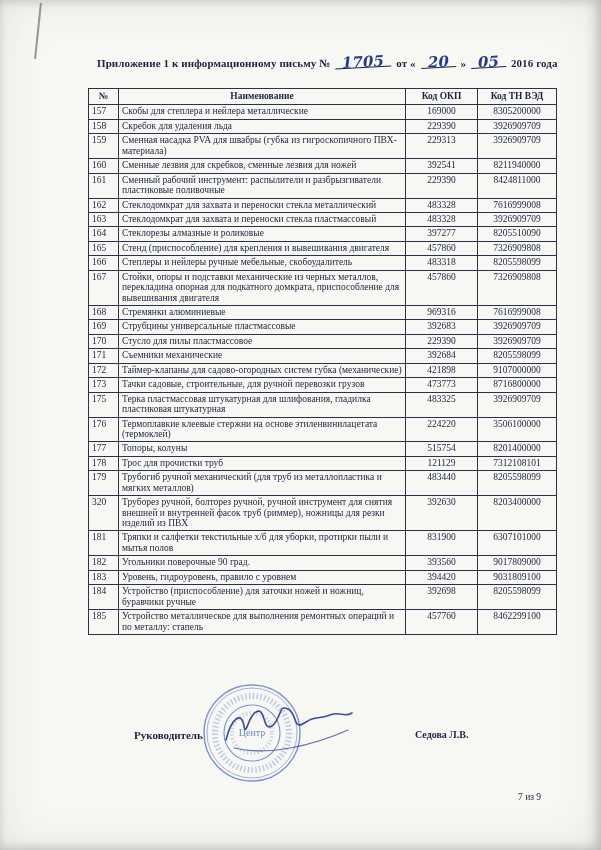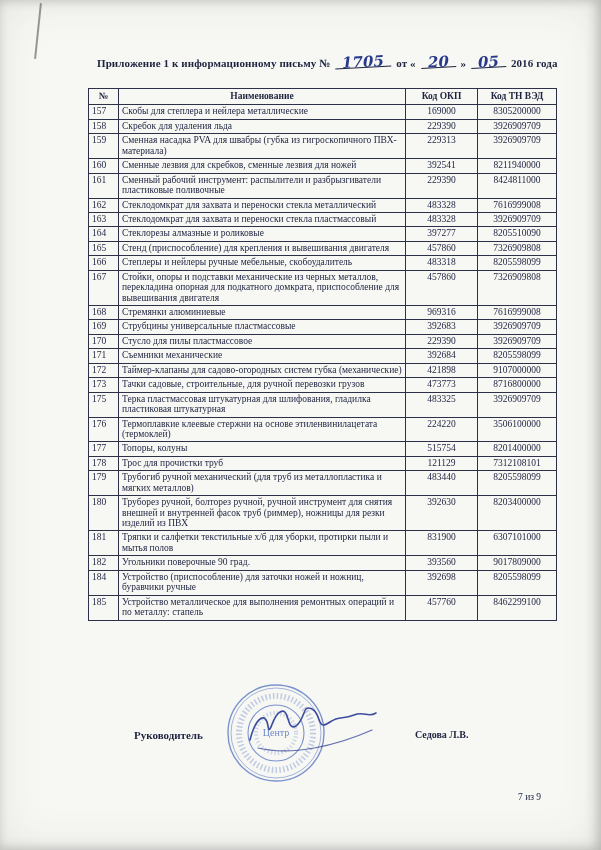--- a/index.html
+++ b/index.html
@@ -41,21 +41,21 @@
     border:1px solid #2c3048; vertical-align:top;
     padding:1px 3px 2px 3px;
   }
   table.items th { text-align:center; font-weight:bold; padding:2px 2px 3px; }
   td.c { text-align:center; }
 
   .footer-role { position:absolute; top:729px; left:90px;  font-size:11px; font-weight:bold;margin-left:44px; }
   .footer-name { position:absolute; top:729px; left:415px; font-size:10px; font-weight:bold; }
   .page-number { position:absolute; top:792px; left:518px; font-size:9.5px; }
 
-  .stamp-wrap { position:absolute; left:208px; top:678px; width:175px; height:112px; }
+  .stamp-wrap { position:absolute; left:184px; top:678px; width:175px; height:112px; }
 </style>
 </head>
 <body>
 
 <div class="page">
 
   <div class="scan-artifact"></div>
 
   <div class="doc-header">
     <span class="typed">Приложение 1 к информационному письму №</span>
@@ -232,40 +232,46 @@
     </tr>
 
     <tr>
       <td>179</td>
       <td>Трубогиб ручной механический (для труб из металлопластика и мягких металлов)</td>
       <td class="c">483440</td>
       <td class="c">8205598099</td>
     </tr>
 
     <tr>
-      <td>180</td>
+      <td>320</td>
       <td>Труборез ручной, болторез ручной, ручной инструмент для снятия внешней и внутренней фасок труб (риммер), ножницы для резки изделий из ПВХ</td>
       <td class="c">392630</td>
       <td class="c">8203400000</td>
     </tr>
 
     <tr>
       <td>181</td>
       <td>Тряпки и салфетки текстильные х/б для уборки, протирки пыли и мытья полов</td>
       <td class="c">831900</td>
       <td class="c">6307101000</td>
     </tr>
 
     <tr>
       <td>182</td>
       <td>Угольники поверочные 90 град.</td>
       <td class="c">393560</td>
       <td class="c">9017809000</td>
     </tr>
 
+    <tr>
+      <td>183</td>
+      <td>Уровень, гидроуровень, правило с уровнем</td>
+      <td class="c">394420</td>
+      <td class="c">9031809100</td>
+    </tr>
 
     <tr>
       <td>184</td>
       <td>Устройство (приспособление) для заточки ножей и ножниц, буравчики ручные</td>
       <td class="c">392698</td>
       <td class="c">8205598099</td>
     </tr>
 
     <tr>
       <td>185</td>

